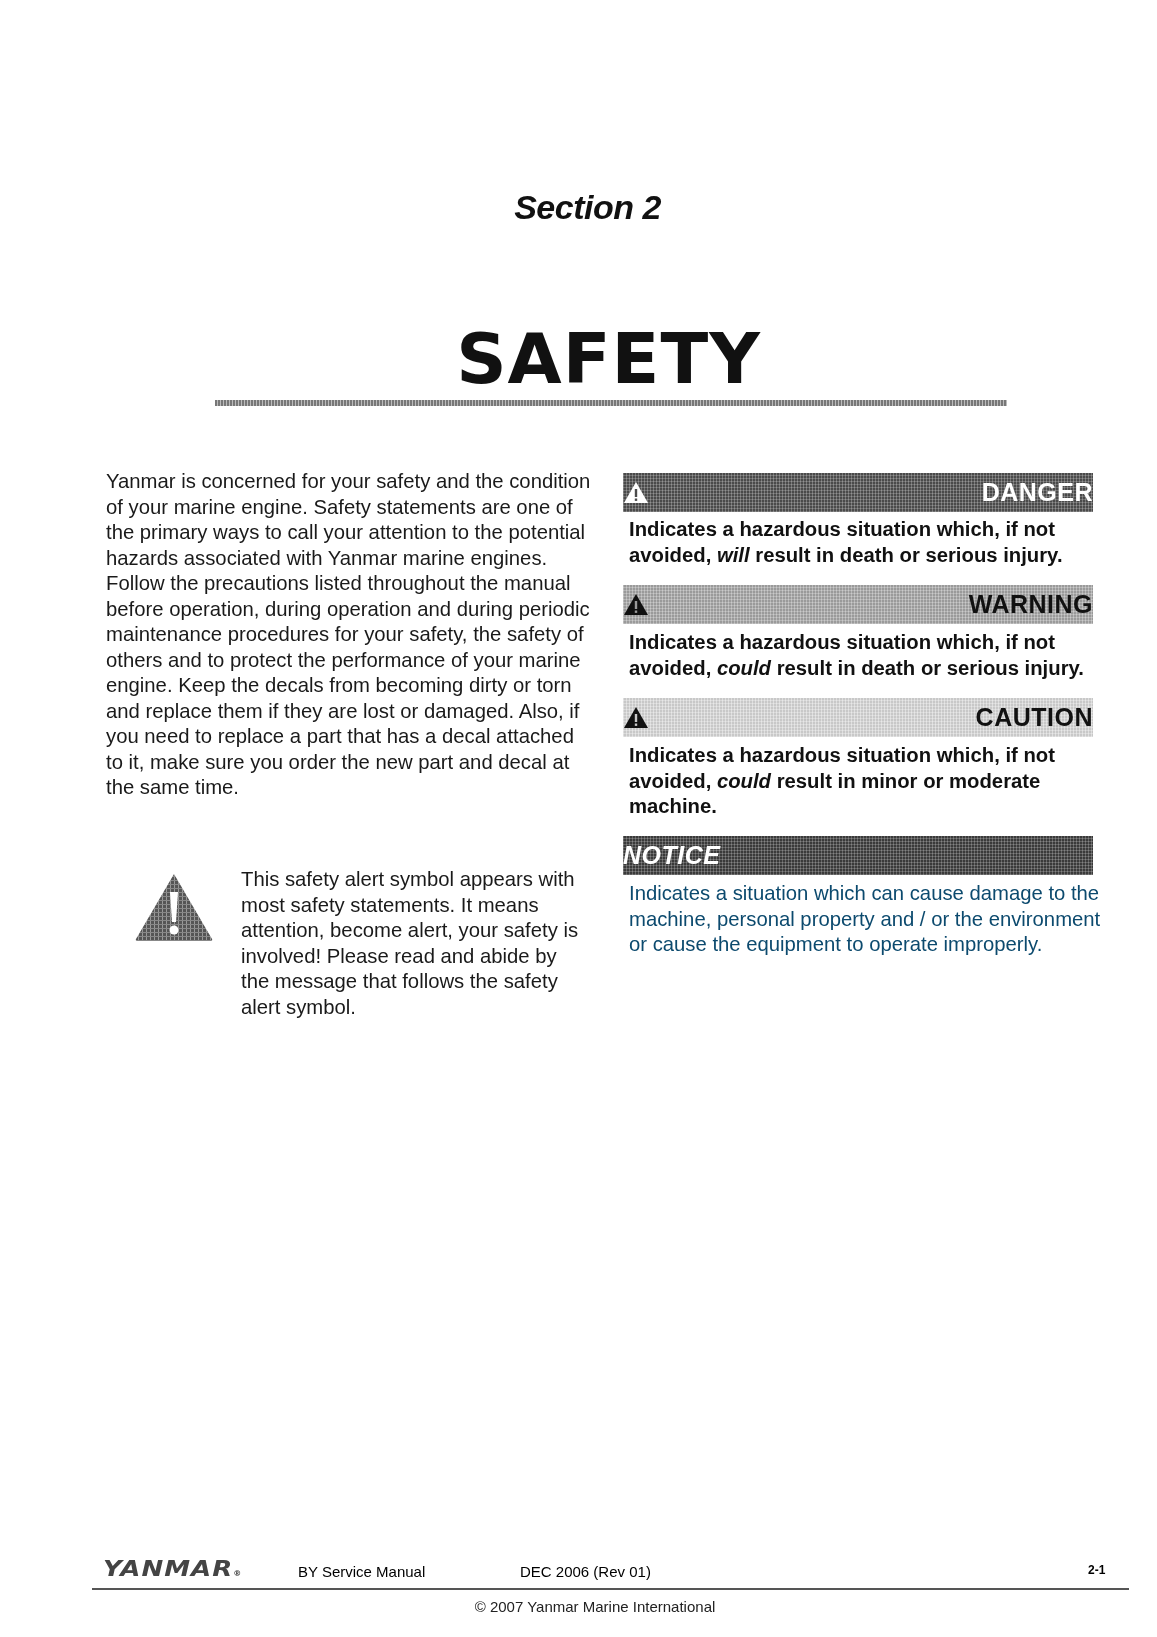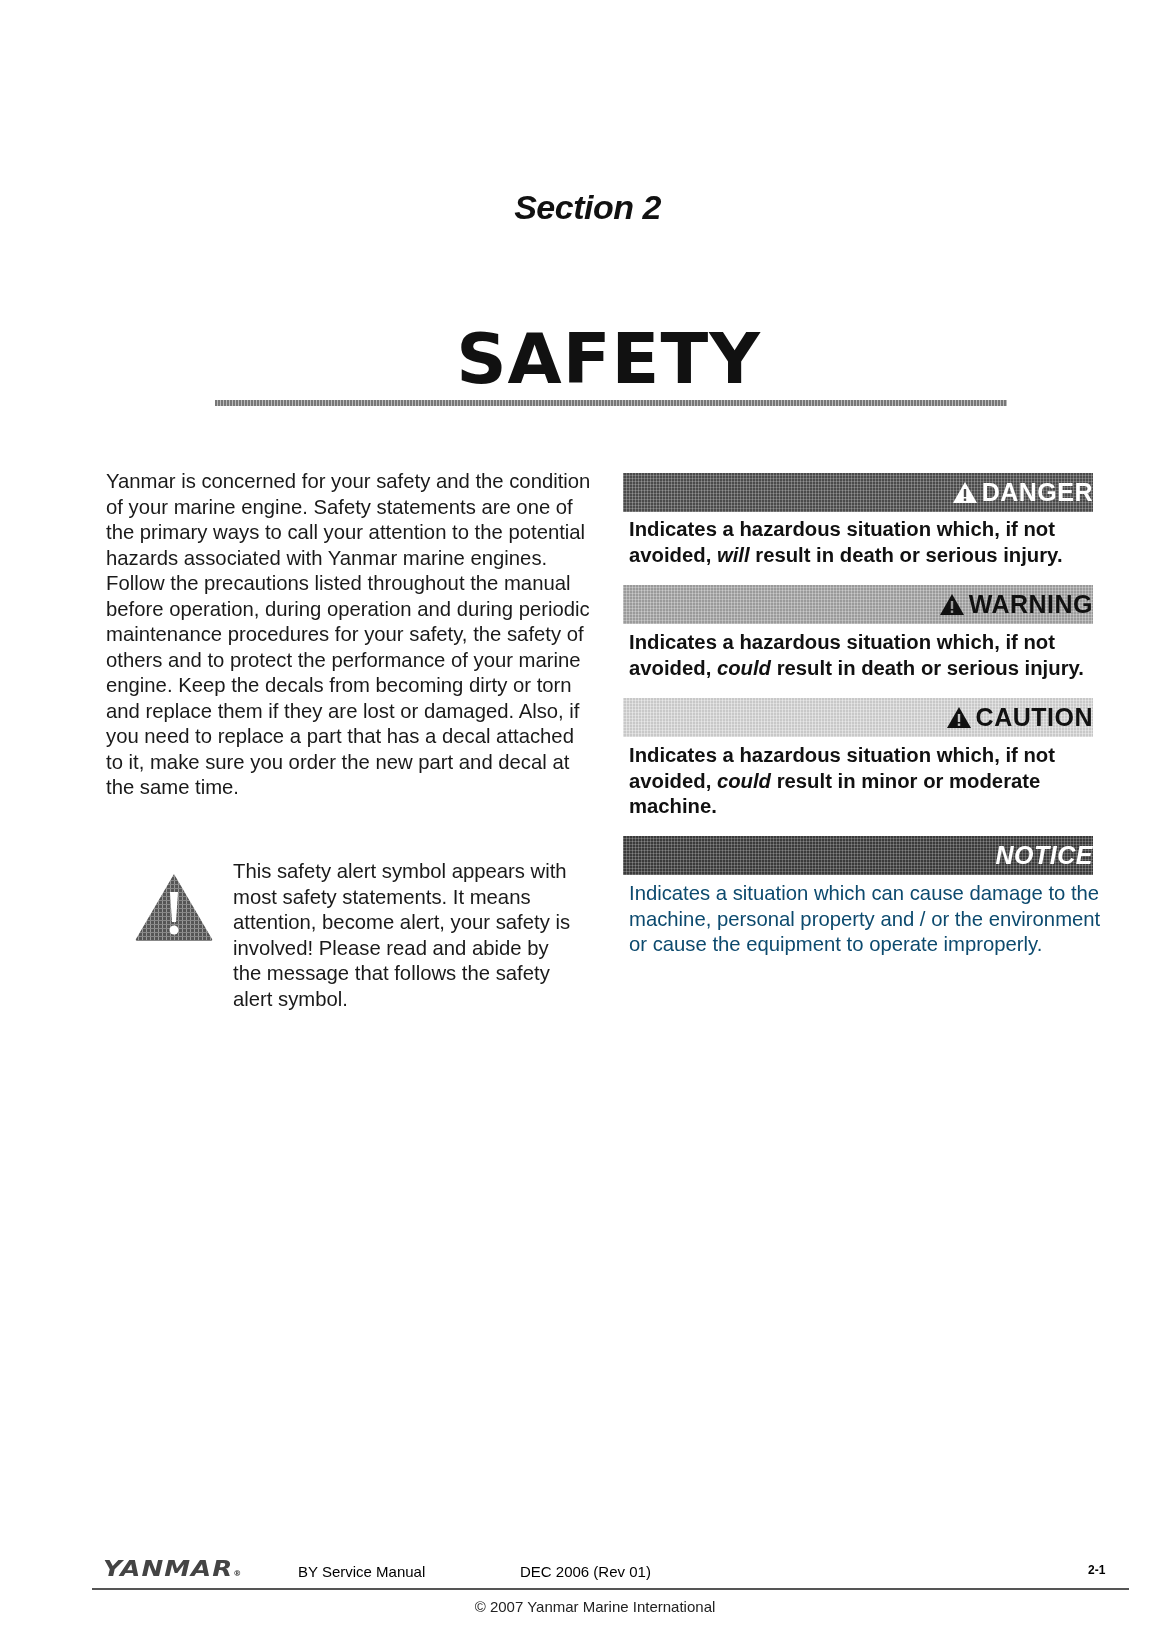--- a/index.html
+++ b/index.html
@@ -23,21 +23,21 @@
   }
   .intro {
     left: 106px; top: 469px; width: 490px;
     font-size: 20.3px; line-height: 25.5px; color: #1a1a1a;
   }
   .alert-block { left: 225px; top: 851px; width: 340px;
     font-size: 20.3px; line-height: 25.5px; color: #1a1a1a; }
   .alert-symbol { left: 134px; top: 872px; width: 80px; height: 70px; }
   .bar {
     left: 623px; width: 470px; height: 39px;
-    display: flex; align-items: center; justify-content: flex-end;
+    display: flex; align-items: center; justify-content: space-between;
     font-weight: bold; font-size: 25px; letter-spacing: 0.5px;
   }
   .bar .tri { width: 26px; height: 23px; margin-right: 4px; }
   .bar-danger {
     background-color: #4a4a4a;
     background-image: repeating-linear-gradient(90deg, rgba(255,255,255,0.25) 0 1px, transparent 1px 3px),
                       repeating-linear-gradient(0deg, rgba(255,255,255,0.2) 0 1px, transparent 1px 3px);
     color: #fff;
   }
   .bar-warning {
@@ -95,21 +95,21 @@
         <rect width="4" height="4" fill="#555"></rect>
         <rect x="0" y="0" width="1" height="4" fill="#999"></rect>
         <rect x="0" y="0" width="4" height="1" fill="#888"></rect>
       </pattern>
     </defs>
     <path d="M40 2 L78 67 Q79 69 76 69 L4 69 Q1 69 2 67 Z" fill="url(#hatch)"></path>
     <path d="M36 20 L44 20 L42 50 L38 50 Z" fill="#fff"></path>
     <circle cx="40" cy="58" r="4.5" fill="#fff"></circle>
   </svg>
 </div>
-<p class="abs alert-block" style="margin:8px">This safety alert symbol appears with most safety statements. It means attention, become alert, your safety is involved! Please read and abide by the message that follows the safety alert symbol.</p>
+<p class="abs alert-block" style="margin:16px">This safety alert symbol appears with most safety statements. It means attention, become alert, your safety is involved! Please read and abide by the message that follows the safety alert symbol.</p>
 
 <div class="abs bar bar-danger" style="top:473px">
   <svg class="tri" viewBox="0 0 26 23">
       <path d="M13 1 L25 22 L1 22 Z" fill="#fff"></path>
       <rect x="11.8" y="8" width="2.4" height="8" fill="#4a4a4a"></rect>
       <rect x="11.8" y="17.5" width="2.4" height="2.4" fill="#4a4a4a"></rect>
     </svg>
   <span>DANGER</span>
 </div>
 <p class="abs desc-bold" style="top:517px;margin:0"><span>Indicates a hazardous situation which, if not avoided, </span><em>will</em><span> result in death or serious injury.</span></p>

